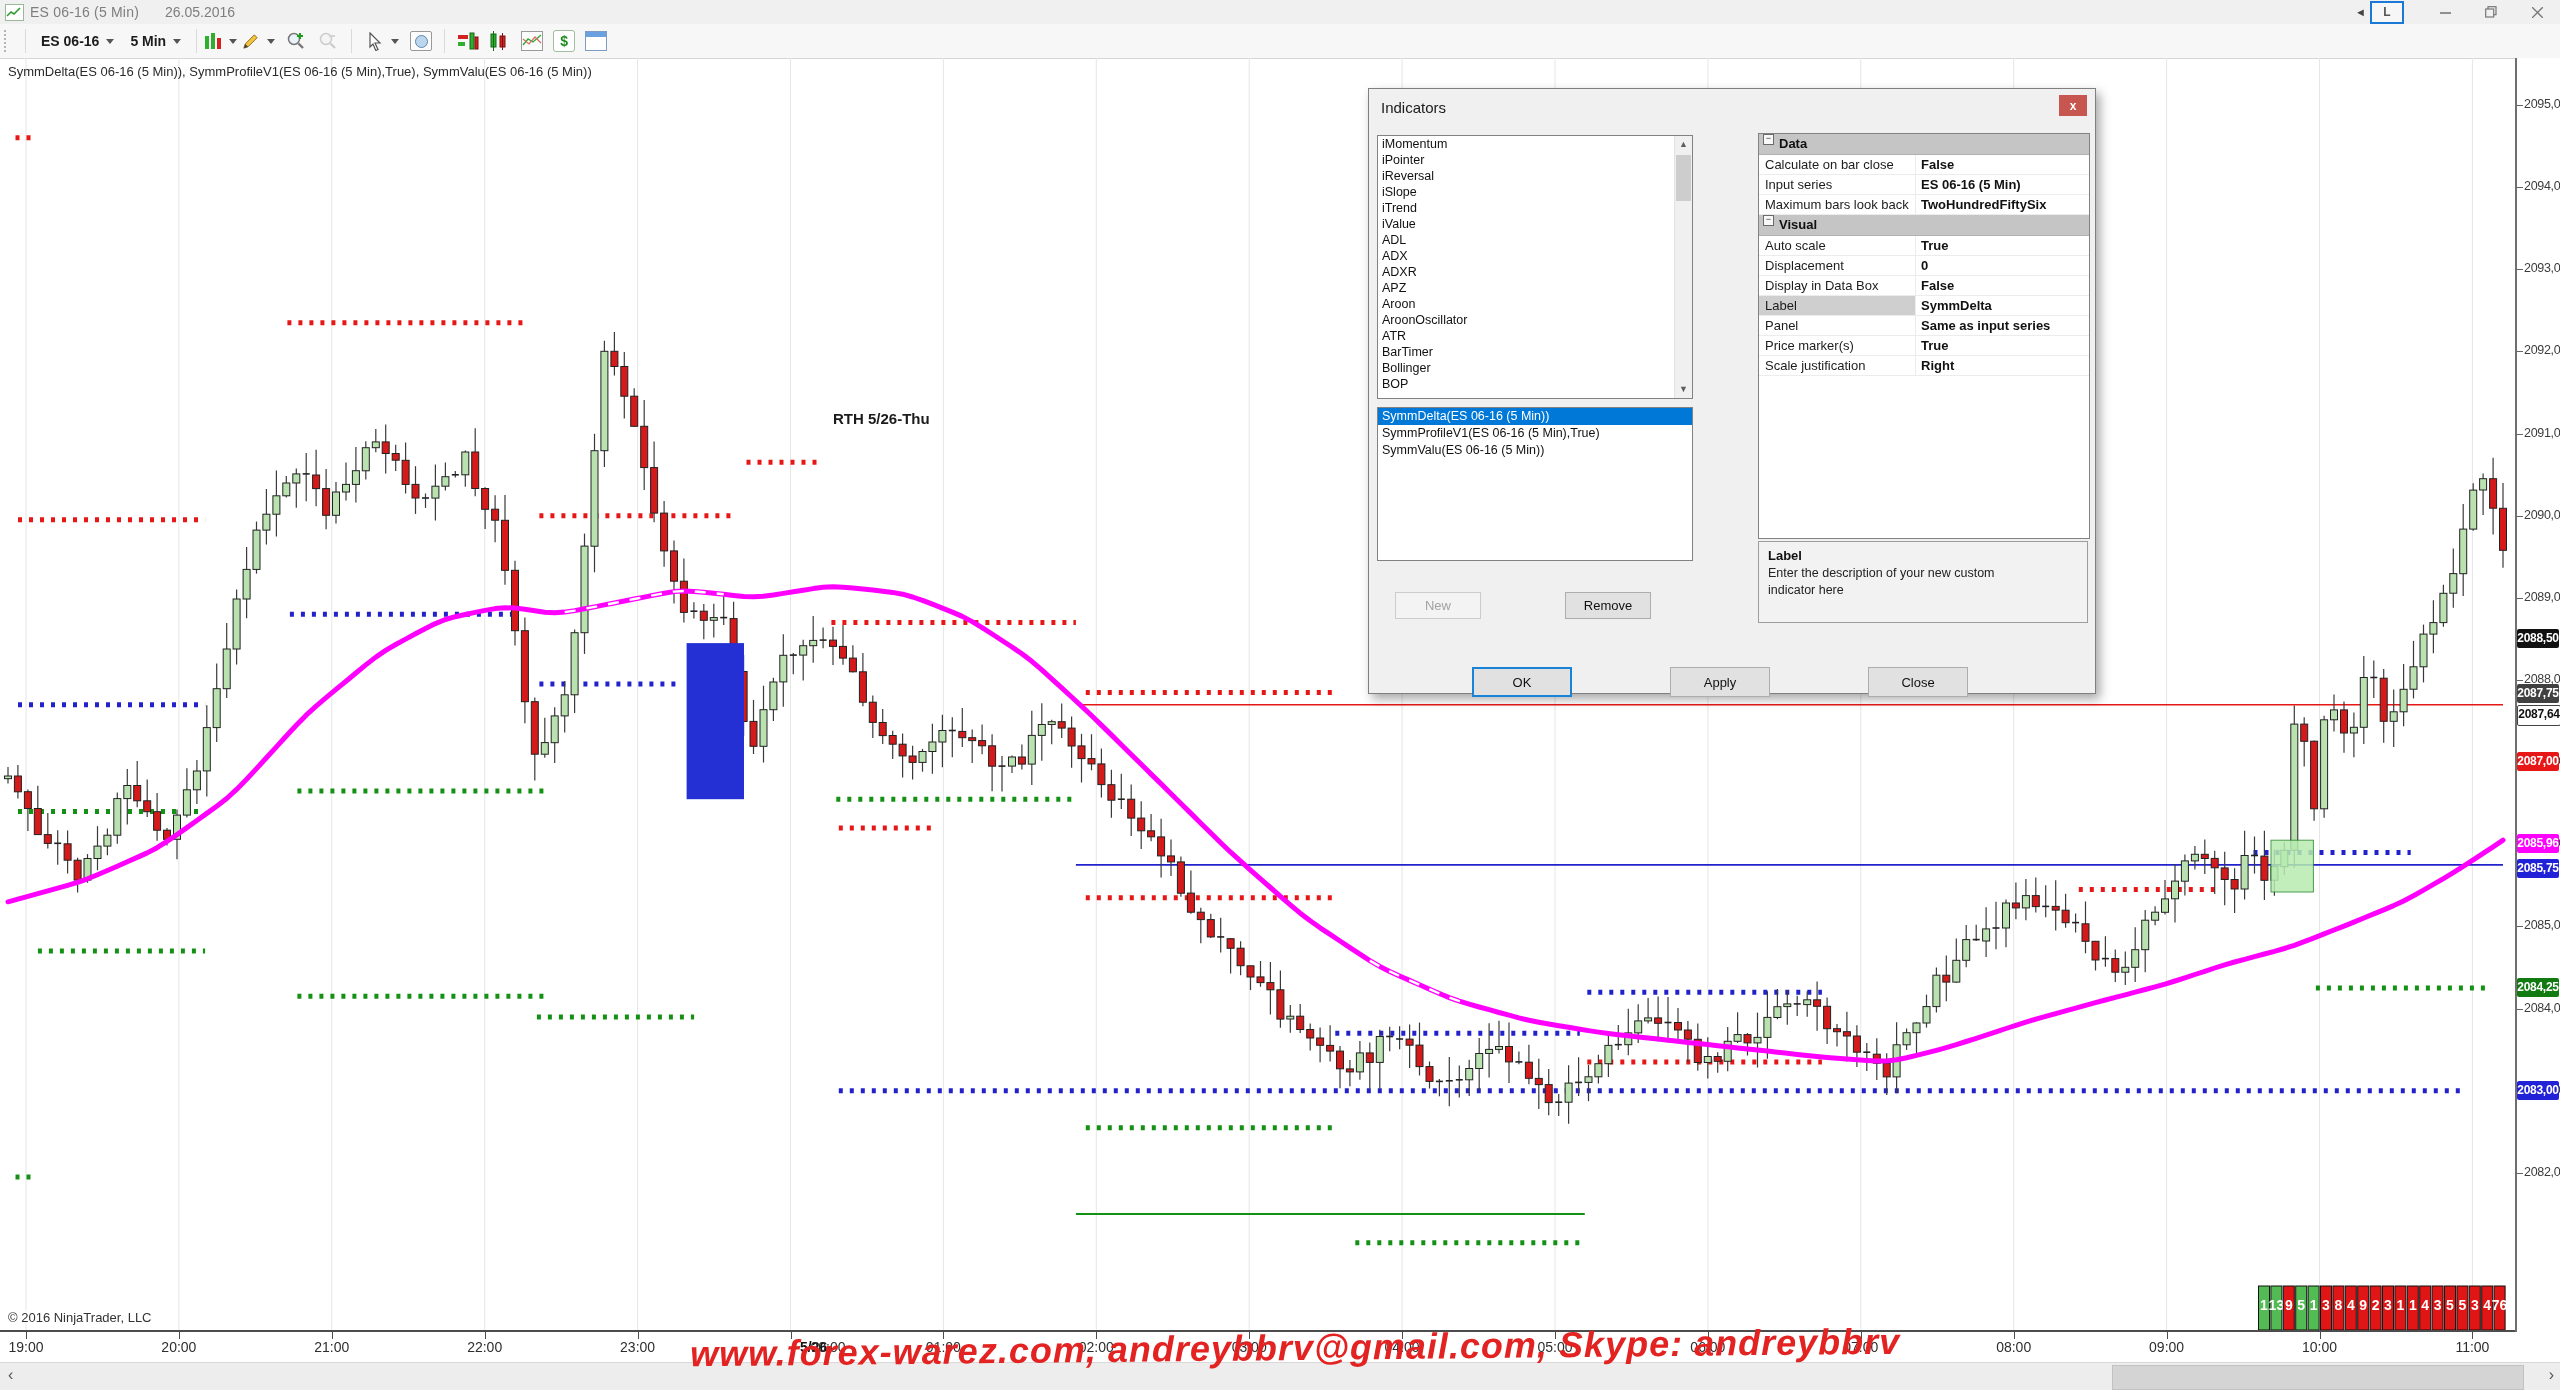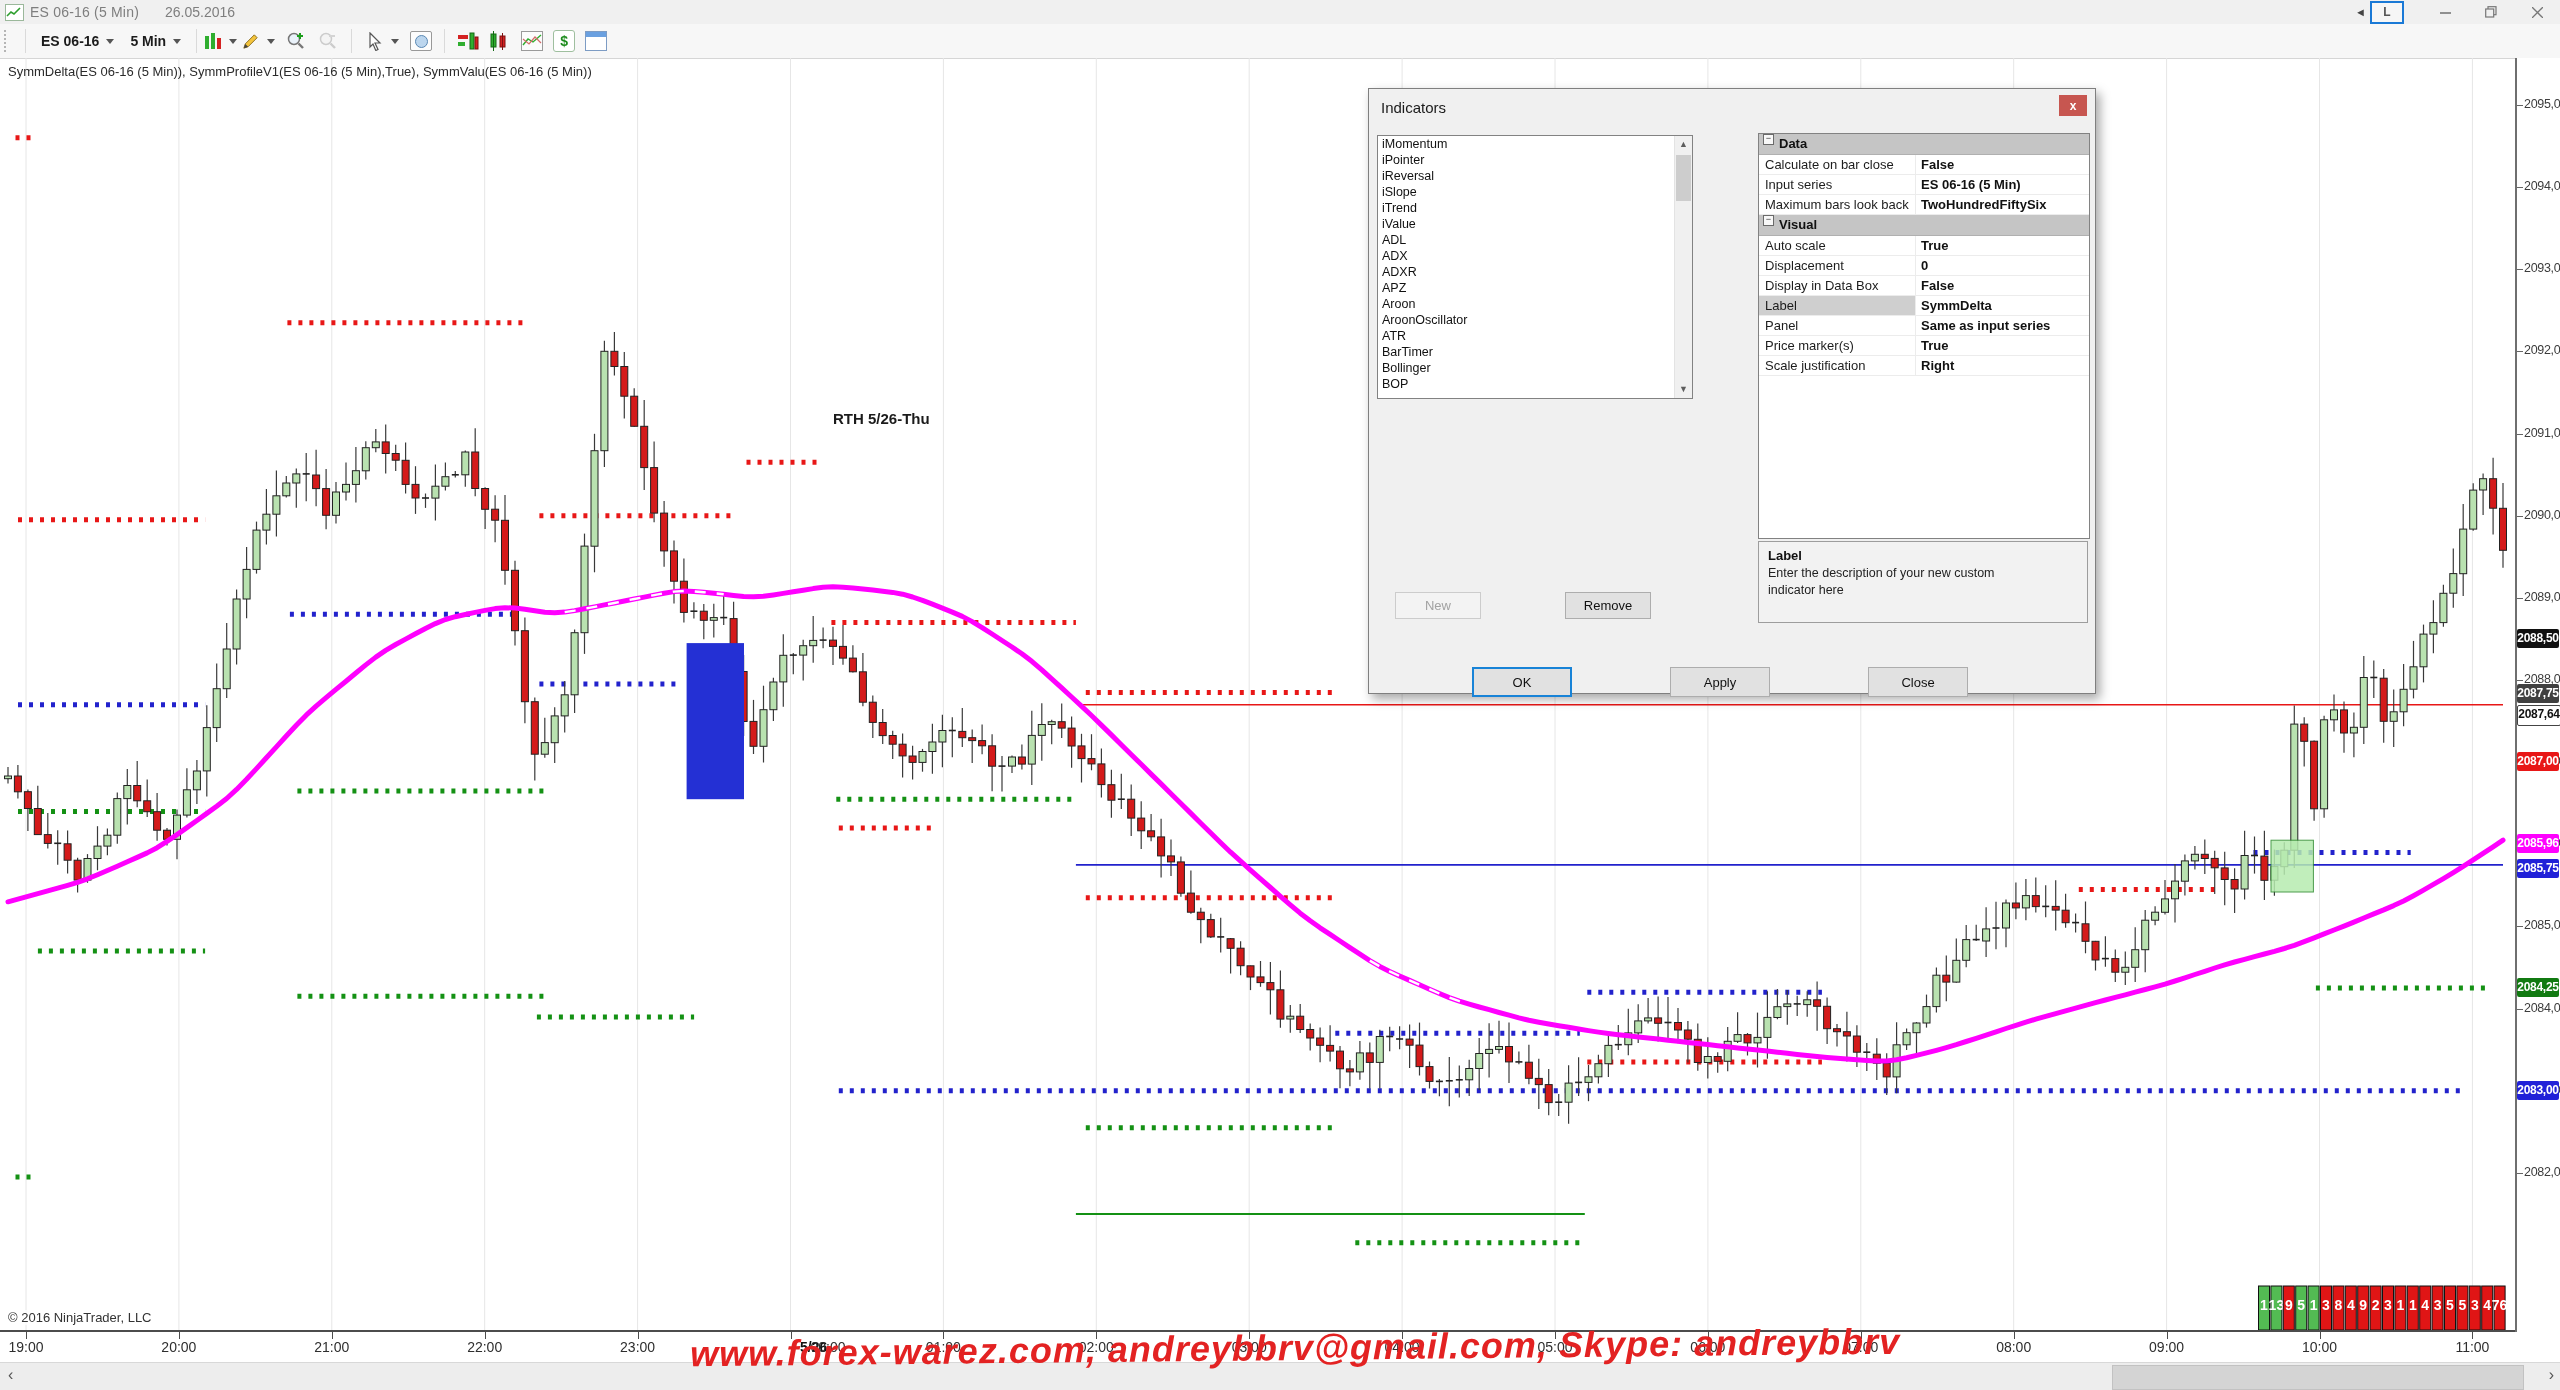--- a/index.html
+++ b/index.html
@@ -926,20 +926,25 @@
           <div class="li">Bollinger</div>
           <div class="li">BOP</div>
         </div>
       <div id="avail-scroll">
         <span class="sb-arrow" style="top:0">▲</span>
         <div id="sb-thumb"></div>
         <span class="sb-arrow" style="bottom:0">▼</span>
       </div>
     </div>
 
+    <div id="conf-list" class="listbox">
+        <div class="li sel" style="height: 17px; line-height: 17px;">SymmDelta(ES 06-16 (5 Min))</div>
+        <div class="li" style="height: 17px; line-height: 17px;">SymmProfileV1(ES 06-16 (5 Min),True)</div>
+        <div class="li" style="height: 17px; line-height: 17px;">SymmValu(ES 06-16 (5 Min))</div>
+      </div>
 
     <div id="btn-new" class="dbtn">New</div>
     <div id="btn-remove" class="dbtn">Remove</div>
 
     <div id="propgrid">
         <div id="prop-rows">
           <div class="prow group">
             <span class="gbox">−</span>
             <span>Data</span>
           </div>

